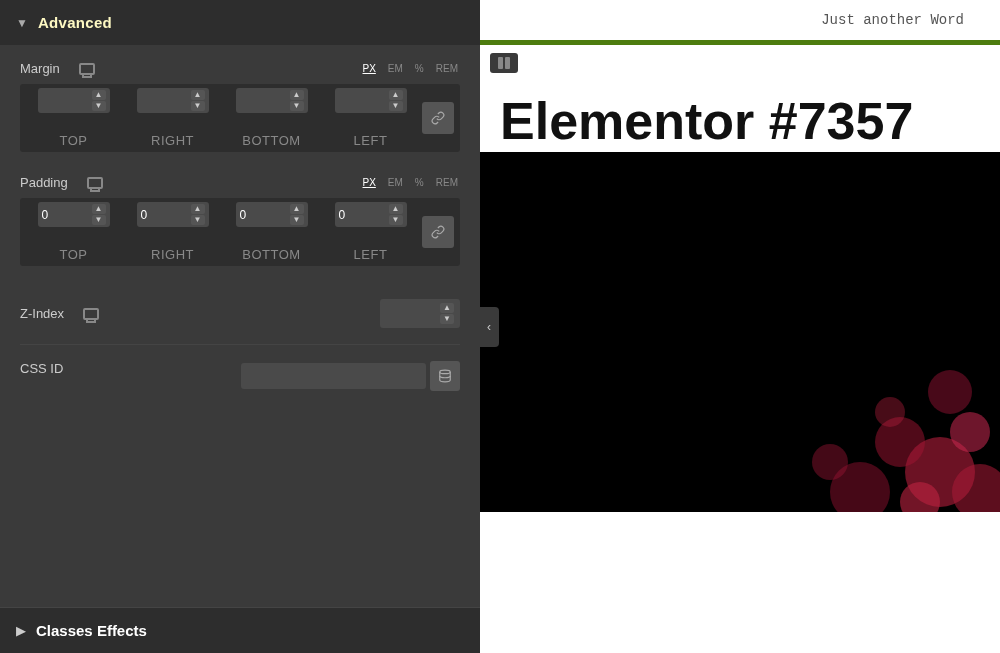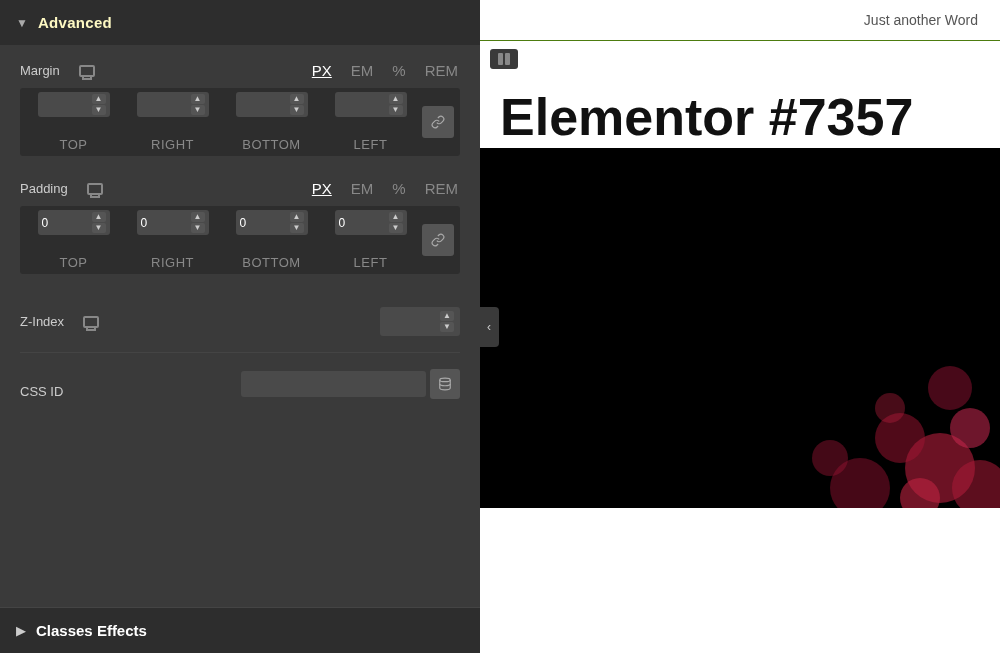--- a/index.html
+++ b/index.html
@@ -94,22 +94,22 @@
       width: 6px;
       height: 3px;
       border-left: 2px solid #888;
       border-right: 2px solid #888;
       border-bottom: 2px solid #888;
     }
 
     .unit-switcher {
       display: flex;
       align-items: center;
-      gap: 15px;
-      font-size: 15px;
+      gap: 8px;
+      font-size: 10px;
       color: #888;
     }
 
     .unit-switcher span {
       cursor: pointer;
       padding: 1px 2px;
     }
 
     .unit-switcher span.active {
       color: #fff;
@@ -219,21 +219,21 @@
       border: none;
       outline: none;
       color: #fff;
       font-size: 12px;
       width: 45px;
     }
 
     
     .text-input-row {
       display: flex;
-      align-items: flex-end;
+      align-items: flex-start;
       justify-content: space-between;
       margin-top: 16px;
     }
 
     .text-input-wrap {
       display: flex;
       align-items: center;
       gap: 4px;
       flex: 1;
       justify-content: flex-end;
@@ -279,25 +279,26 @@
     
     .right-panel {
       flex: 1;
       background: #fff;
       position: relative;
       overflow: hidden;
     }
 
     .right-top-bar {
       background: #fff;
-      padding: 12px 22px;
+      padding: 12px 36px;
       font-size: 14px;
       color: #555;
-      border-bottom: 1px solid #4d7c0f;
+      border-bottom: 5px solid #4d7c0f;
       text-align: right;
+      font-family: Liberation Mono, monospace;
     }
 
     .page-title {
       padding: 20px 30px 2px 20px;
       font-size: 52px;
       font-weight: 900;
       color: #111;
       line-height: 1.1;
     }
 

